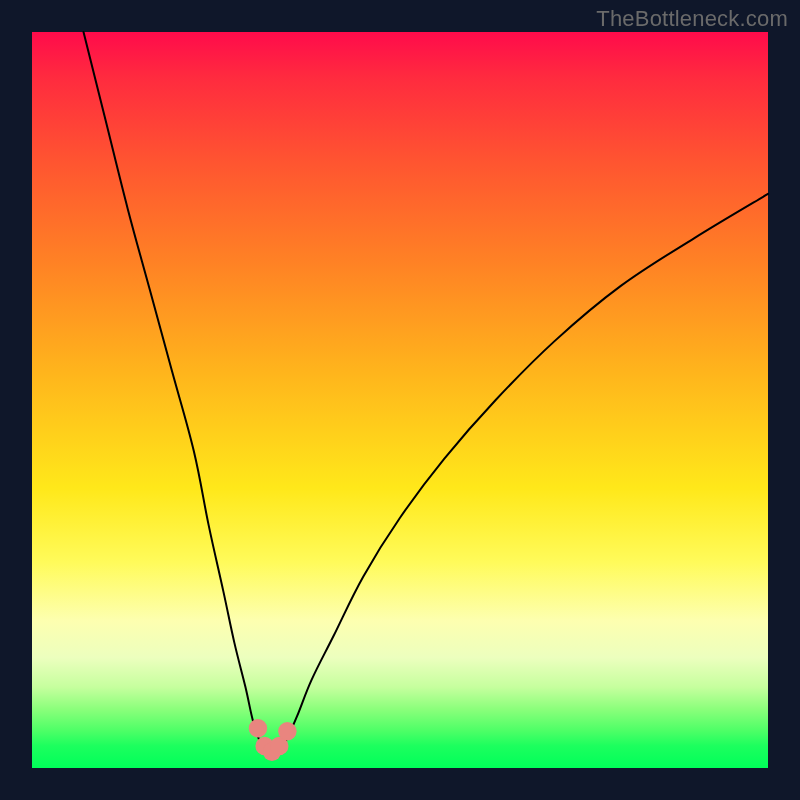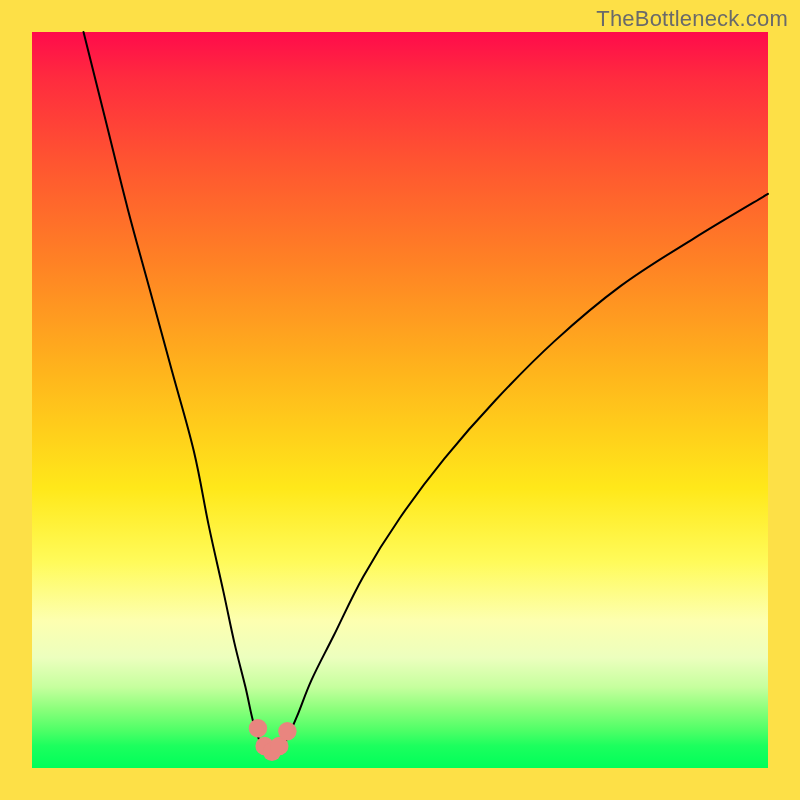--- a/index.html
+++ b/index.html
@@ -7,21 +7,21 @@
     padding: 0;
     width: 800px;
     height: 800px;
     overflow: hidden;
     background: #000;
     font-family: Arial, Helvetica, sans-serif;
   }
   .frame {
     position: absolute;
     inset: 0;
-    background: #fde047;
+    background: #0f172a;
   }
   .plot-area {
     position: absolute;
     left: 32px;
     top: 32px;
     width: 736px;
     height: 736px;
     background: linear-gradient(to bottom,
       #ff0b4b 0%,
       #ff2a3f 6%,

